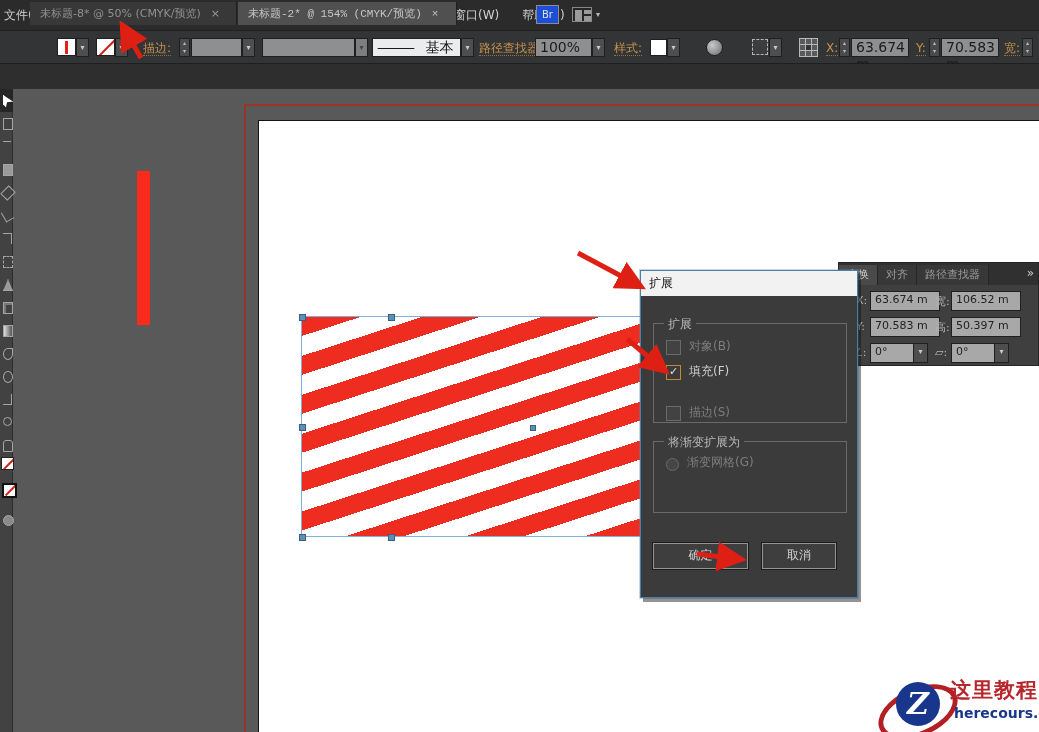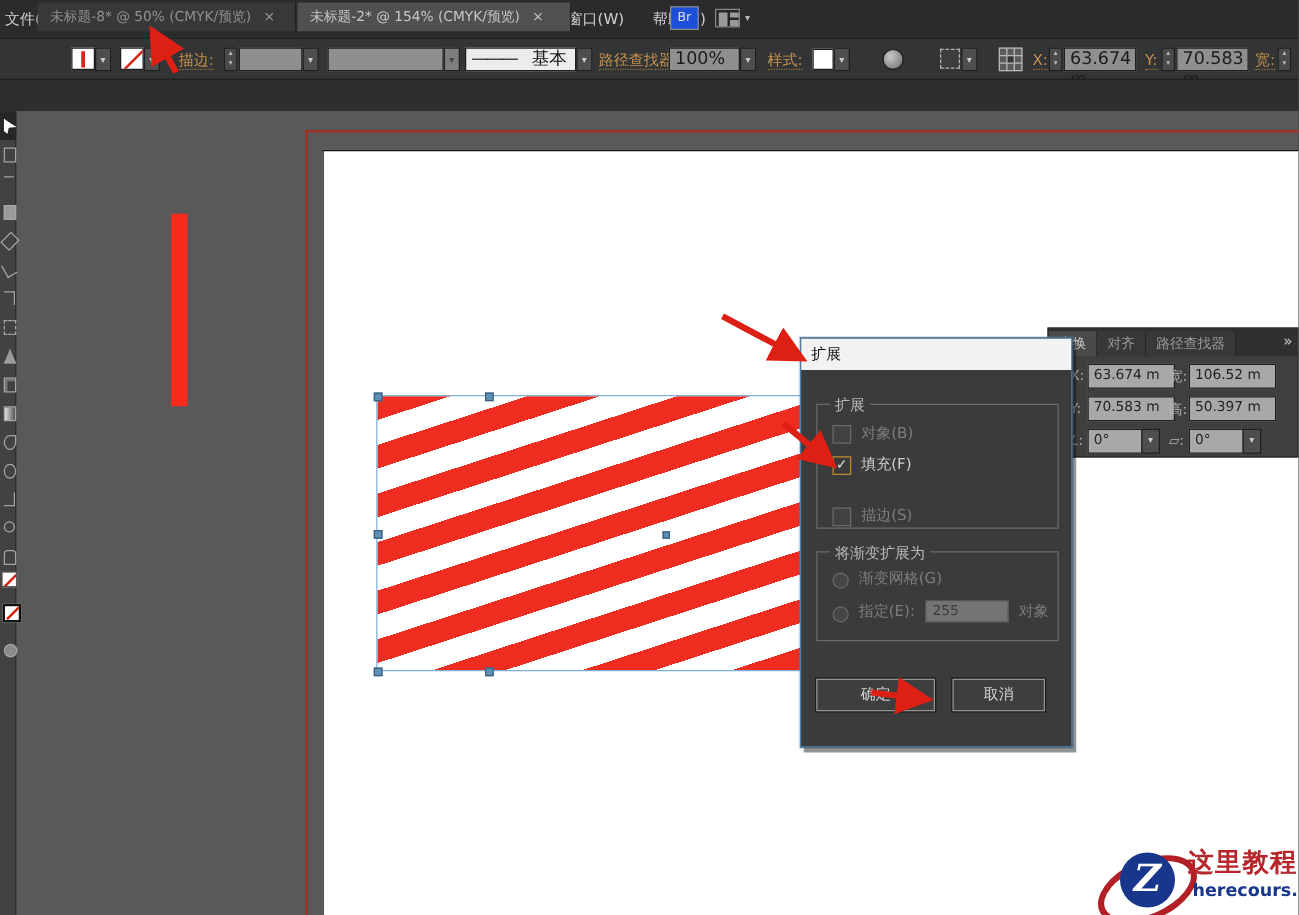--- a/index.html
+++ b/index.html
@@ -156,21 +156,21 @@
   <div class="abs stepper" style="left:1022px;top:38px;">
     <div>▴</div>
       <div>▾</div>
   </div>
 
   <div class="abs tabbar"></div>
   <div class="abs doctab" style="left:30px;width:207px;background:#383838;color:#909090;">
     <span>未标题-8* @ 50% (CMYK/预览)</span>
     <span class="x">×</span>
   </div>
-  <div class="abs doctab" style="left:238px;width:219px;background:#505050;color:#c6c6c6;">
+  <div class="abs doctab" style="left:238px;width:219px;background:#505050;color:#c6c6c6;font-family:Liberation Mono, monospace;">
     <span>未标题-2* @ 154% (CMYK/预览)</span>
     <span class="x" style="color:#c6c6c6;">×</span>
   </div>
 
   <div class="abs pasteboard"></div>
   <div class="abs bleedH"></div>
   <div class="abs bleedV"></div>
   <div class="abs artboard"></div>
 
   <div class="abs toolstrip">
@@ -289,26 +289,20 @@
         <span class="dis">描边(S)</span>
       </div>
     </div>
 
     <div class="group" style="left:12px;top:170px;width:192px;height:70px;">
       <span class="legend">将渐变扩展为</span>
       <div class="optrow" style="top:12px;">
         <div class="rad"></div>
         <span class="dis">渐变网格(G)</span>
       </div>
-      <div class="optrow" style="top:38px;">
-        <div class="rad"></div>
-        <span class="dis">指定(E):</span>
-        <div class="numinput">255</div>
-        <span class="dis">对象</span>
-      </div>
     </div>
 
     <div class="dlgbtn" style="left:12px;top:272px;width:93px;">确定</div>
     <div class="dlgbtn" style="left:121px;top:272px;width:72px;">取消</div>
   </div>
 
   <svg class="abs arrows" viewBox="0 0 1039 732">
     <defs>
       <marker id="ah" markerWidth="6" markerHeight="6" refX="4.2" refY="3" orient="auto">
         <path d="M0,0 L6,3 L0,6 Z" fill="#dd1f14"></path>

